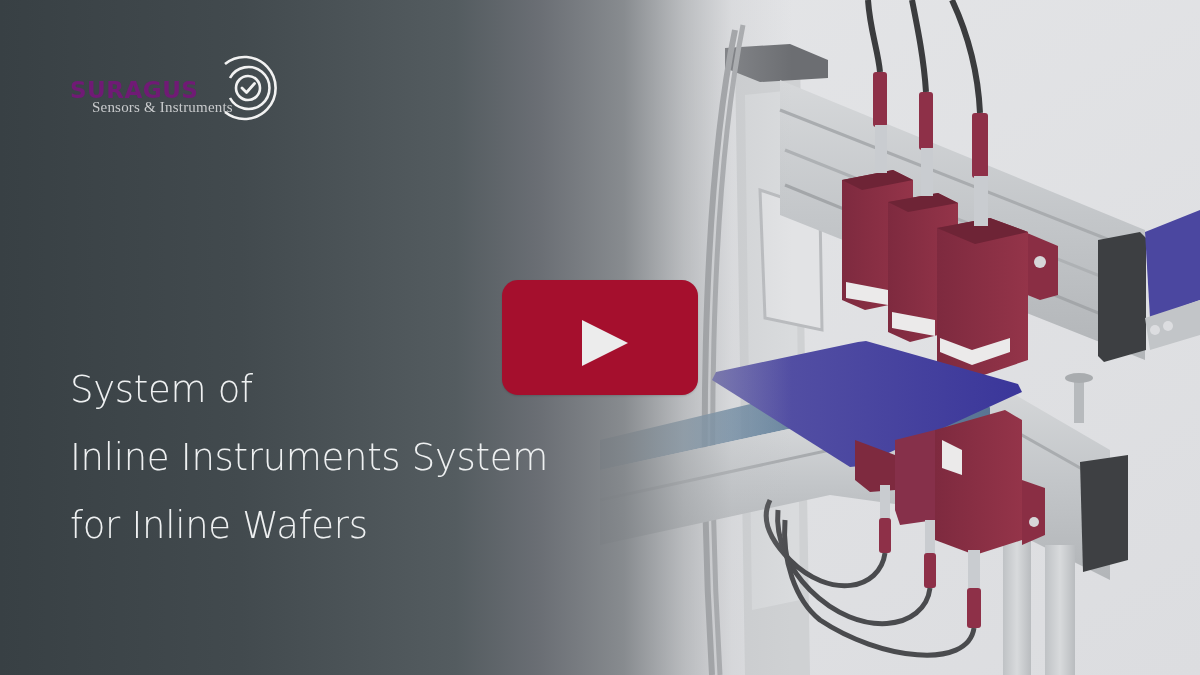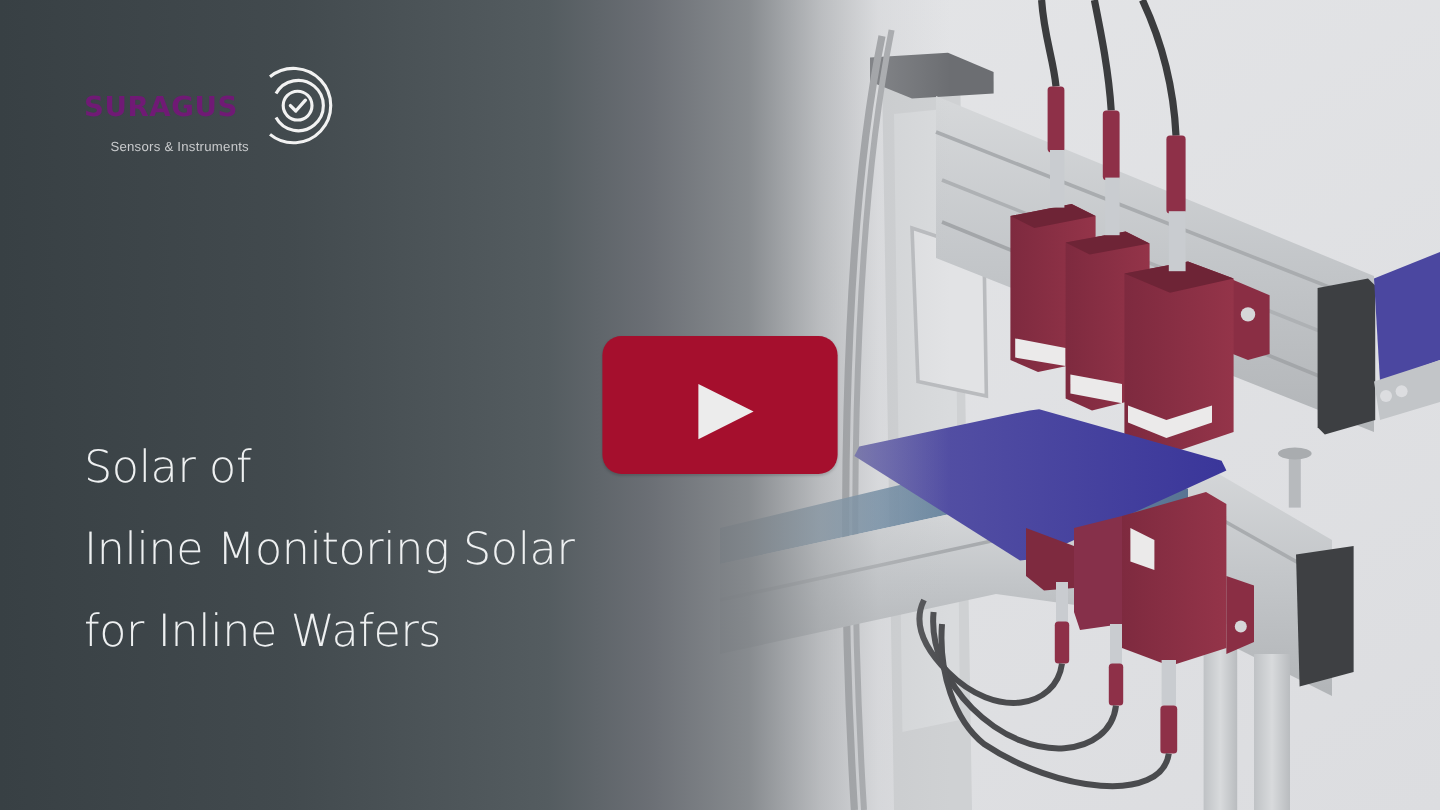--- a/index.html
+++ b/index.html
@@ -24,23 +24,23 @@
     pointer-events: none;
   }
   .logo { position: absolute; left: 68px; top: 58px; width: 230px; height: 70px; }
   .logo-word {
     position: absolute; left: 2px; top: 16px;
     font-family: "DejaVu Sans", "Liberation Sans", sans-serif;
     font-weight: bold; font-size: 23px; letter-spacing: 0.5px;
     color: #701a75; line-height: 32px;
   }
   .logo-sub {
-    position: absolute; left: 24px; top: 58px;
-    font-family: Liberation Sans, sans-serif;
-    font-size: 11px; color: #c9cbcd; line-height: 14px; letter-spacing: 0.2px;
+    position: absolute; left: 24px; top: 42px;
+    font-family: Liberation Serif, serif;
+    font-size: 15px; color: #c9cbcd; line-height: 14px; letter-spacing: 0.2px;
   }
   .logo-mark { position: absolute; left: 140px; top: -4px; width: 84px; height: 76px; }
 
   .title {
     position: absolute; left: 70px; top: 356px;
     color: #eef0f1; font-weight: 300;
     font-family: "DejaVu Sans", "Liberation Sans", sans-serif;
     font-size: 37px; line-height: 68px; letter-spacing: -0.3px;
   }
   .title div { white-space: nowrap; }
@@ -187,21 +187,21 @@
     <span class="logo-sub">Sensors &amp; Instruments</span>
     <svg class="logo-mark" viewBox="0 0 84 76" xmlns="http://www.w3.org/2000/svg">
       <circle cx="40" cy="34" r="12" fill="none" stroke="#f2f2f2" stroke-width="2.6"></circle>
       <path d="M34 34 L38.5 38.5 L46.5 29.5" fill="none" stroke="#f2f2f2" stroke-width="2.8" stroke-linecap="round" stroke-linejoin="round"></path>
       <path d="M22 24 A 21 21 0 1 1 22 44" fill="none" stroke="#f2f2f2" stroke-width="2.6"></path>
       <path d="M17 10 A 31 31 0 1 1 17 58" fill="none" stroke="#f2f2f2" stroke-width="2.6"></path>
     </svg>
   </div>
 
   <div class="title">
-    <div>Solar of</div>
-    <div>Inline Monitoring Solar</div>
+    <div>System of</div>
+    <div>Inline Instruments System</div>
     <div>for Inline Wafers</div>
   </div>
 
   <div class="play-button" role="button" aria-label="Play video: Video of Inline Monitoring System for Solar Wafers">
     <span class="play-icon"></span>
   </div>
 </div>
 
 </body></html>

